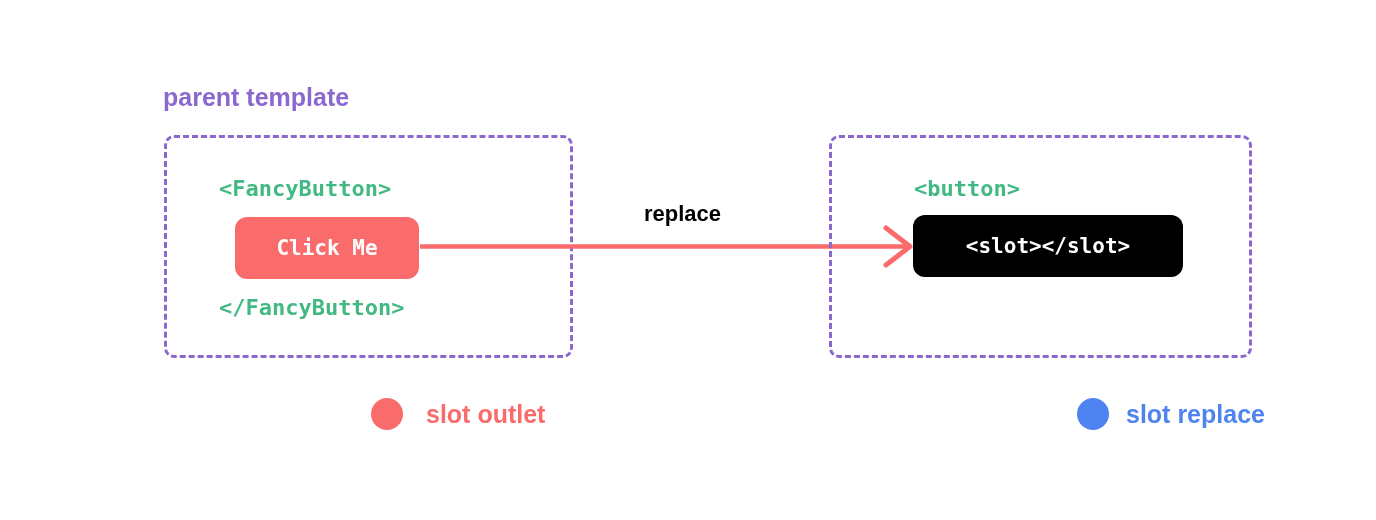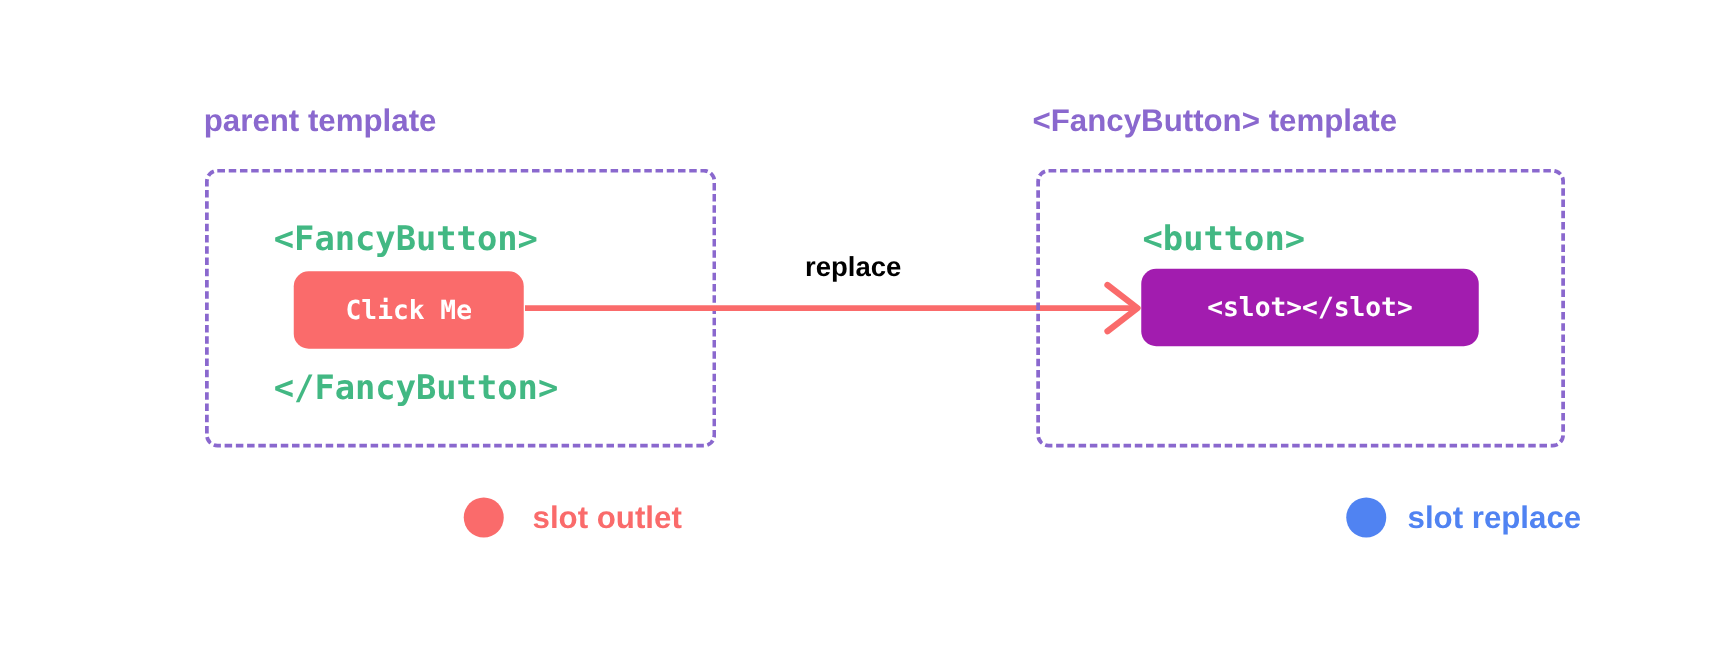--- a/index.html
+++ b/index.html
@@ -32,21 +32,21 @@
     border: 3px dashed #8a68ce;
     border-radius: 10px;
   }
   .box-parent { left: 148px; width: 409px; height: 223px; }
   .box-fancy  { left: 813px; width: 423px; height: 223px; }
 
   .code {
     position: absolute;
     font-family: "DejaVu Sans Mono", monospace;
     font-weight: 700;
-    font-size: 27px;
+    font-size: 22px;
     color: #42b883;
     line-height: 1;
     white-space: nowrap;
   }
   
   .parent-open  { left: 52px; top: 40px; }
   .parent-close { left: 52px; top: 159px; }
   .fancy-open   { left: 82px; top: 40px; }
   .fancy-close  { left: 82px; top: 153px; }
 
@@ -63,21 +63,21 @@
     white-space: nowrap;
   }
   .click-me {
     left: 68px; top: 79px;
     width: 184px; height: 62px;
     background: #fa6b6b;
   }
   .slot-outlet-box {
     left: 81px; top: 77px;
     width: 270px; height: 62px;
-    background: #a21caf;
+    background: #000000;
     text-align: center;
   }
 
   .arrow-svg {
     position: absolute;
     left: 404px; top: 224px;
     width: 500px; height: 44px;
   }
 
   .arrow-label {
@@ -127,21 +127,20 @@
     <span class="code parent-close">&lt;/FancyButton&gt;</span>
   </div>
 
   <div class="arrow-label">replace</div>
 
   <svg class="arrow-svg" viewBox="0 0 500 44" aria-hidden="true">
     <line x1="0" y1="22.5" x2="487" y2="22.5" stroke="#fa6b6b" stroke-width="4.5" stroke-linecap="round"></line>
     <polyline points="466,4 490,22.5 466,41" fill="none" stroke="#fa6b6b" stroke-width="5" stroke-linecap="round" stroke-linejoin="round"></polyline>
   </svg>
 
-  <div class="box-title title-fancy">&lt;FancyButton&gt; template</div>
 
   <div class="dashed-box box-fancy">
     <span class="code fancy-open">&lt;button&gt;</span>
 
     <div class="pill slot-outlet-box">
       <span>&lt;slot&gt;&lt;/slot&gt;</span>
     </div>
 
   </div>
 

